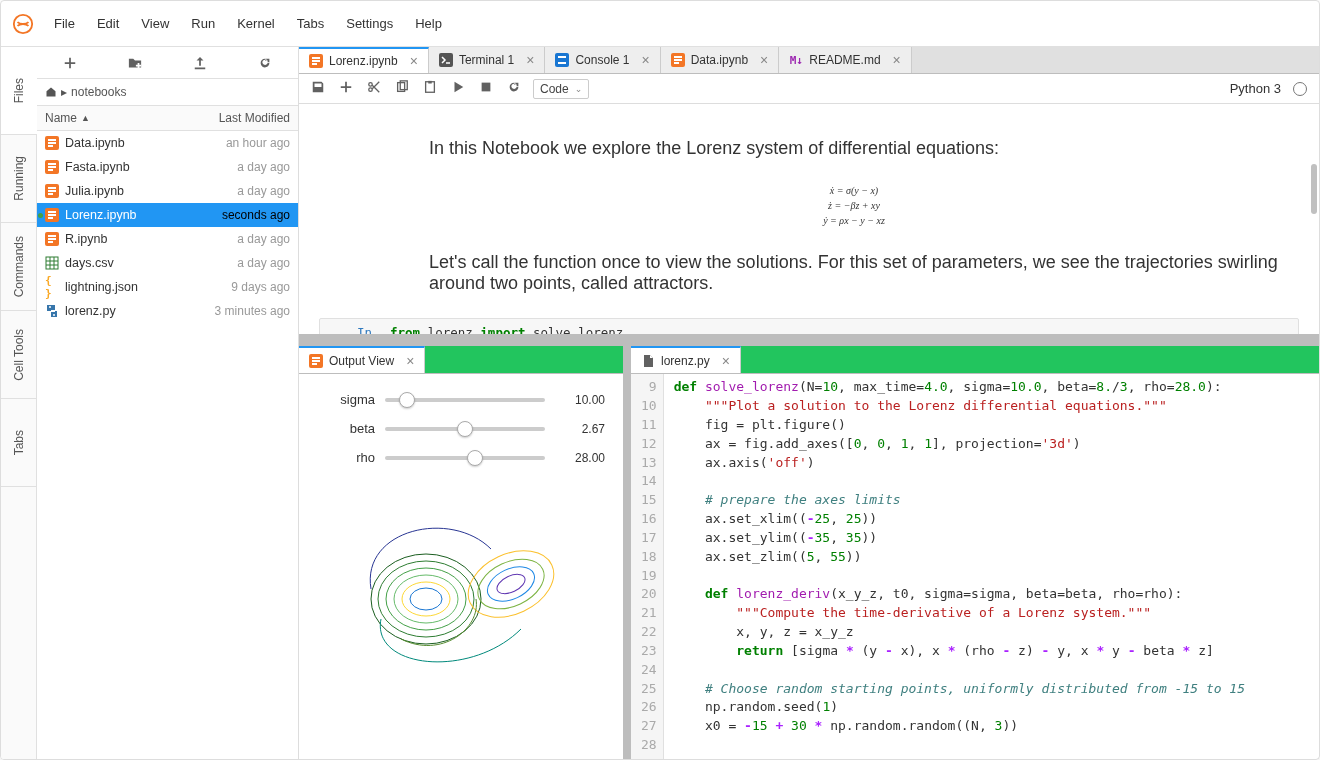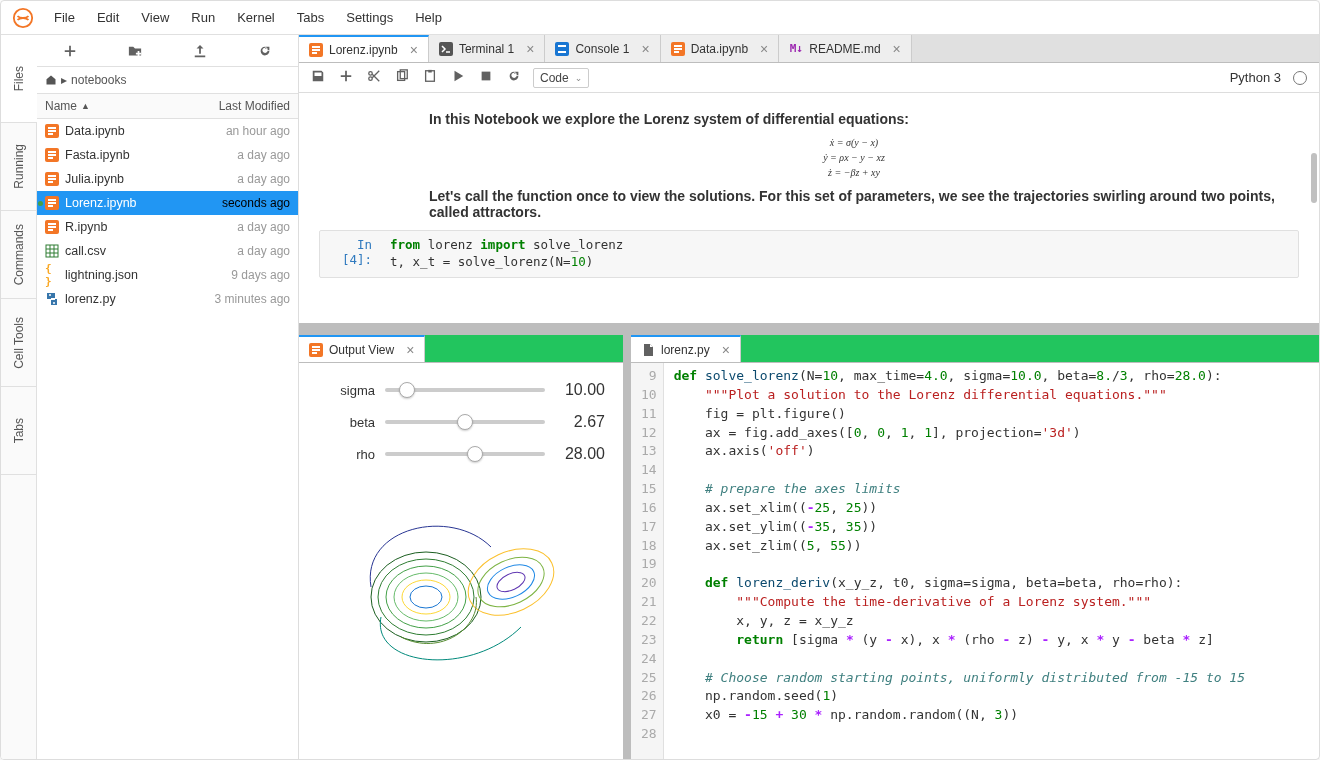--- a/index.html
+++ b/index.html
@@ -1,20 +1,20 @@
 <!DOCTYPE html>
 <html><head>
 <meta charset="utf-8">
 <style>
   * { box-sizing: border-box; }
   html, body { margin: 0; padding: 0; font-family: -apple-system, BlinkMacSystemFont, "Segoe UI", Helvetica, Arial, sans-serif; font-size: 13px; color: #333; background: #fff; }
   .app { width: 1320px; height: 760px; display: flex; flex-direction: column; border: 1px solid #ddd; border-radius: 4px; overflow: hidden; box-shadow: 0 1px 4px rgba(0,0,0,0.1); }
 
   
-  .menubar { height: 34px; display: flex; align-items: center; border-bottom: 1px solid #e0e0e0; padding: 0 2px; }
+  .menubar { height: 46px; display: flex; align-items: center; border-bottom: 1px solid #e0e0e0; padding: 0 2px; }
   .menubar .logo { width: 40px; height: 34px; display: flex; align-items: center; justify-content: center; }
   .menubar .logo svg { width: 22px; height: 22px; }
   .menubar .menu-item { padding: 0 11px; line-height: 34px; cursor: default; }
 
   .main { flex: 1; display: flex; overflow: hidden; }
 
   
   .side-tabs { width: 36px; background: #fafafa; border-right: 1px solid #e0e0e0; display: flex; flex-direction: column; }
   .side-tab { flex: 0 0 auto; height: 88px; border-bottom: 1px solid #e0e0e0; display: flex; align-items: center; justify-content: center; cursor: default; position: relative; }
   .side-tab span { writing-mode: vertical-rl; transform: rotate(180deg); font-size: 12px; color: #555; }
@@ -52,49 +52,49 @@
   .nb-toolbar { height: 30px; background: #fff; display: flex; align-items: center; padding: 8px 12px; gap: 12px; border-bottom: 1px solid #ddd; }
   .nb-toolbar .group { display: flex; align-items: center; gap: 14px; }
   .celltype { display:flex; align-items:center; gap:6px; padding: 2px 6px; border:1px solid #ccc; border-radius:2px; font-size:12px; color:#444; }
   .nb-toolbar .spacer { flex:1; }
   .kernel-ind { width:14px;height:14px;border:1.5px solid #777;border-radius:50%; }
 
   
   .nb-area { flex: 0 0 auto; background: #fff; overflow: hidden; position:relative; border-bottom: 4px solid #bdbdbd; }
   .nb-scroll { padding: 10px 20px 0 20px; height: 230px; overflow-y: hidden; position:relative; }
   .scroll-tick { position:absolute; right:2px; top:60px; width:6px; height:50px; background:#c0c0c0; border-radius:3px; }
-  .md-cell p { font-size: 14px; margin: 8px 0; font-weight: bold; }
+  .md-cell p { font-size: 18px; margin: 24px 0; }
   .eqn { text-align:center; font-family: "Cambria Math","STIXGeneral",serif; font-size:10px; line-height:1.5; font-style: italic; }
   .code-cell { display:flex; border:1px solid #e0e0e0; border-radius:2px; background:#f7f7f7; margin-top:10px; }
   .code-cell .prompt { width: 60px; padding: 6px 8px; color: #307abf; font-family: Menlo, Consolas, monospace; font-size:12.5px; text-align:right; }
   .code-cell pre { margin:0; padding: 6px 10px; font-family: Menlo, Consolas, monospace; font-size: 12.5px; line-height:1.35; flex:1; white-space:pre; }
 
   
   .lower { flex:1; display:flex; gap:0; background:#bdbdbd; padding-top: 8px; }
   .panel { background:#fff; display:flex; flex-direction:column; }
   .panel.left { width: 324px; margin-right: 8px; }
   .panel.right { flex:1; }
 
   .panel .tab-row { background:#22c55e; }
 
   .output-body { flex:1; padding: 14px 18px; overflow:hidden; }
   .slider-row { display:flex; align-items:center; gap:10px; margin: 4px 0 14px 0; }
   .slider-row .lbl { width:58px; text-align:right; font-size:13px; }
   .slider-row .track { flex:1; height:4px; background:#ccc; border-radius:2px; position:relative; }
   .slider-row .thumb { position:absolute; top:50%; width:16px;height:16px;border-radius:50%;background:#fff;border:1px solid #aaa; transform:translate(-50%,-50%); box-shadow:0 1px 2px rgba(0,0,0,0.2);}
-  .slider-row .val { width:50px; text-align:right; font-size:16px; }
+  .slider-row .val { width:50px; text-align:right; font-size:12px; }
 
   .lorenz-plot { width:100%; height:220px; display:flex; align-items:center; justify-content:center; }
 
   
   .editor { flex:1; font-family: Menlo, Consolas, monospace; font-size:13px; display:flex; overflow:hidden; }
   .gutter { background:#f5f5f5; color:#aaa; text-align:right; padding: 4px 6px 4px 10px; border-right:1px solid #e0e0e0; line-height:1.45; white-space:pre; }
   .codebody { padding: 4px 10px; line-height:1.45; white-space:pre; }
   .tok-kw  { color:#008000; font-weight:bold; }
-  .tok-def { color:#0c4a6e; }
+  .tok-def { color:#a21caf; }
   .tok-str { color:#ba2121; }
   .tok-num { color:#008000; }
   .tok-com { color:#408080; font-style:italic; }
   .tok-op  { color:#aa22ff; font-weight:bold; }
 
   
   .ic-nb svg rect{fill:#f37626;} .ic-nb svg path{fill:#fff;} 
   .ic-json { color:#f9a825; font-weight:bold; font-family:Menlo,monospace; font-size:11px;}
   .ic-py svg { fill:#3776ab; }
   .ic-md { color:#9c27b0; font-weight:bold; font-size:11px; font-family:Menlo,monospace;}
@@ -248,21 +248,21 @@
             <span class="mod">a day ago</span>
           </div>
           <div class="file-row">
             <span class="fname">
               <span class="f-icon">
                 <svg viewBox="0 0 14 14">
                   <rect x="1" y="1" width="12" height="12" fill="none" stroke="#2e7d32" stroke-width="1"></rect>
                   <path d="M1 5h12M1 9h12M5 1v12M9 1v12" stroke="#2e7d32" stroke-width="1"></path>
                 </svg>
               </span>
-              <span>call.csv</span>
+              <span>days.csv</span>
             </span>
             <span class="mod">a day ago</span>
           </div>
           <div class="file-row">
             <span class="fname">
               <span class="f-icon ic-json">{ }</span>
               <span>lightning.json</span>
             </span>
             <span class="mod">9 days ago</span>
           </div>
@@ -371,22 +371,22 @@
         <span>Python 3</span>
         <span class="kernel-ind"></span>
       </div>
 
       <div class="nb-area">
         <div class="nb-scroll">
           <div class="md-cell" style="padding-left:110px;padding-right:20px;">
             <p>In this Notebook we explore the Lorenz system of differential equations:</p>
             <div class="eqn">
               <div>ẋ = σ(y − x)</div>
+              <div>ż = −βz + xy</div>
               <div>ẏ = ρx − y − xz</div>
-              <div>ż = −βz + xy</div>
             </div>
             <p>Let's call the function once to view the solutions. For this set of parameters, we see the trajectories swirling around two points, called attractors.</p>
           </div>
           <div class="code-cell">
             <div class="prompt">In [4]:</div>
             <pre><span class="tok-kw">from</span> lorenz <span class="tok-kw">import</span> solve_lorenz
 t, x_t = solve_lorenz(N=<span class="tok-num">10</span>)</pre>
           </div>
         </div>
         <div class="scroll-tick"></div>

